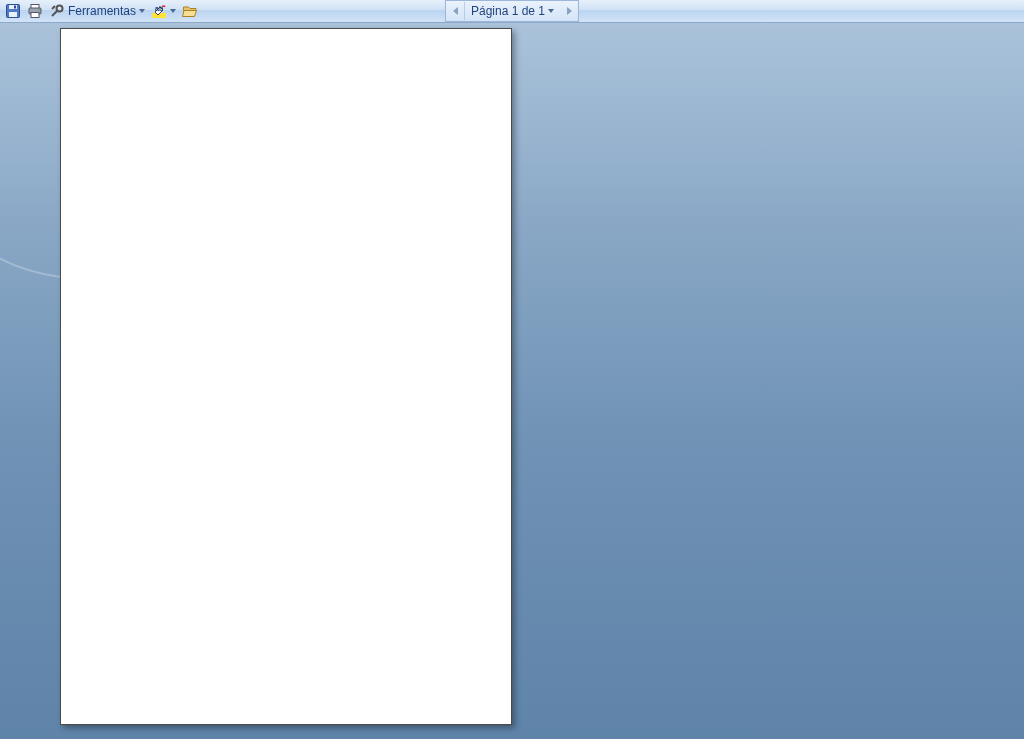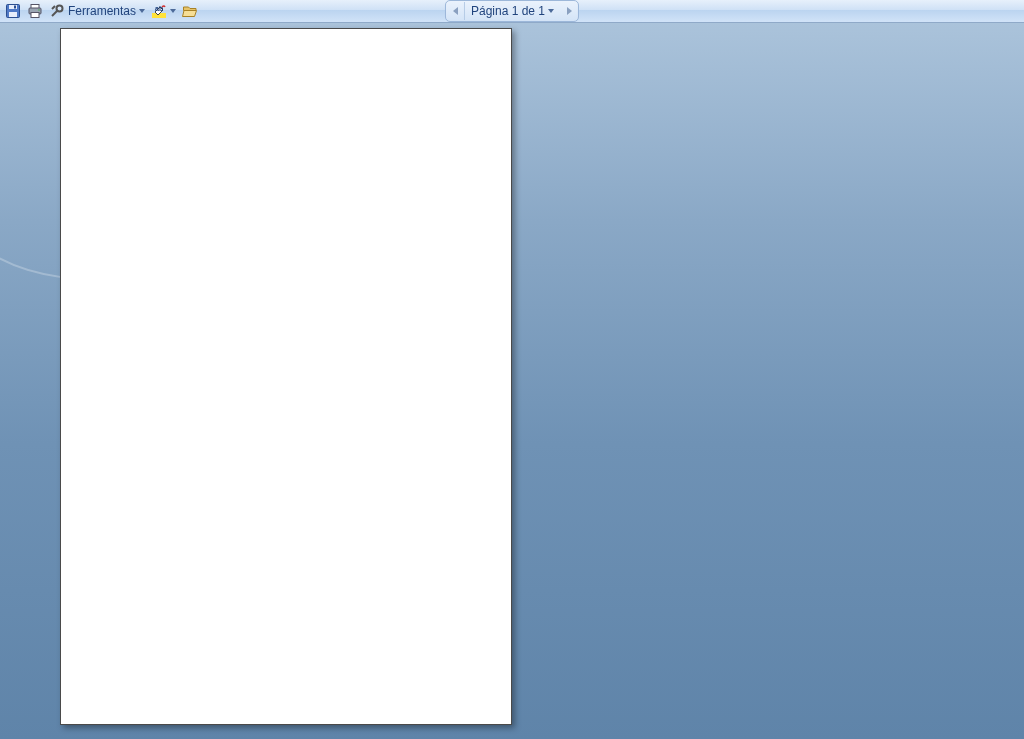--- a/index.html
+++ b/index.html
@@ -68,21 +68,21 @@
     border-left:3px solid transparent;
     border-right:3px solid transparent;
     border-top:4px solid #4c6a99;
   }
   
   .center-group{
     display:flex;
     align-items:center;
     height:20px;
     border:1px solid #9cb7d9;
-    border-radius:5px;
+    border-radius:0;
     background:linear-gradient(to bottom,#eaf2fc,#d4e4f7);
   }
   .center-group .navseg{
     width:18px;height:18px;
     display:flex;align-items:center;justify-content:center;
   }
   .center-group .navseg + .navseg,
   .center-group .pagelabel{
     border-left:1px solid #b5cbe6;
   }

